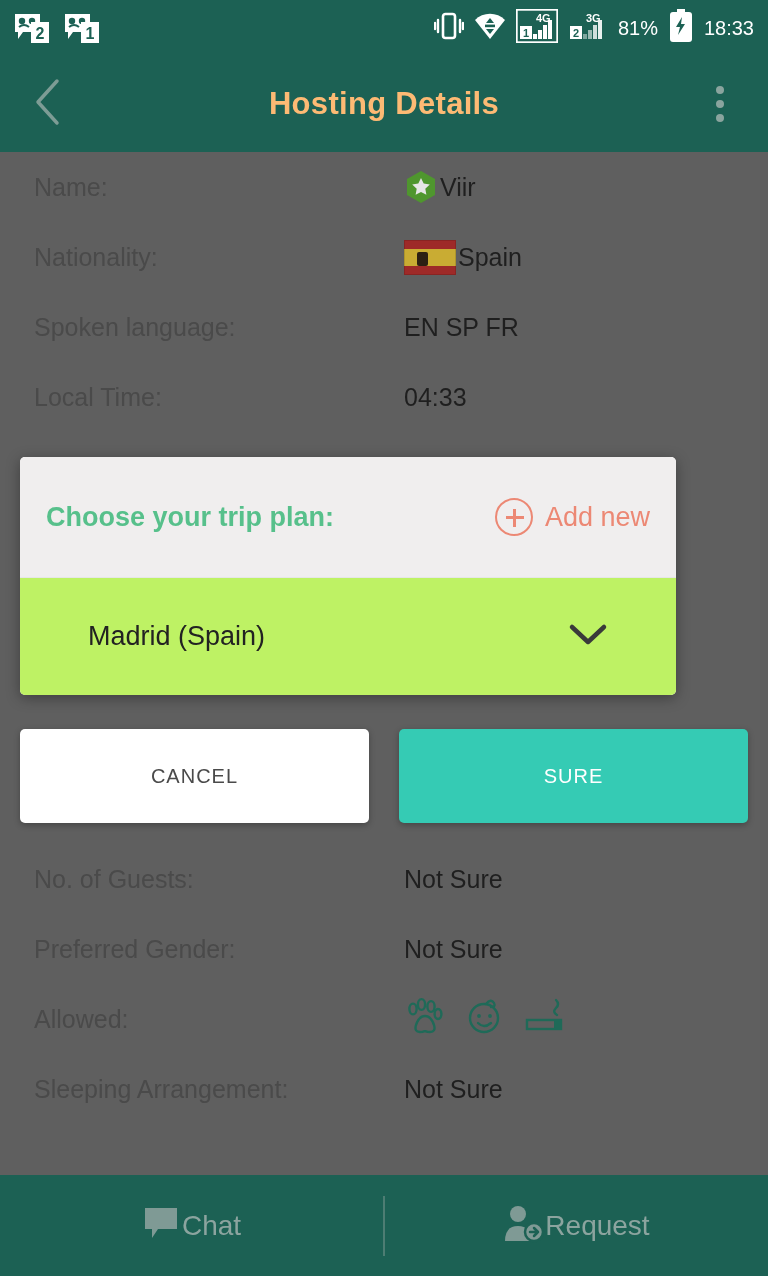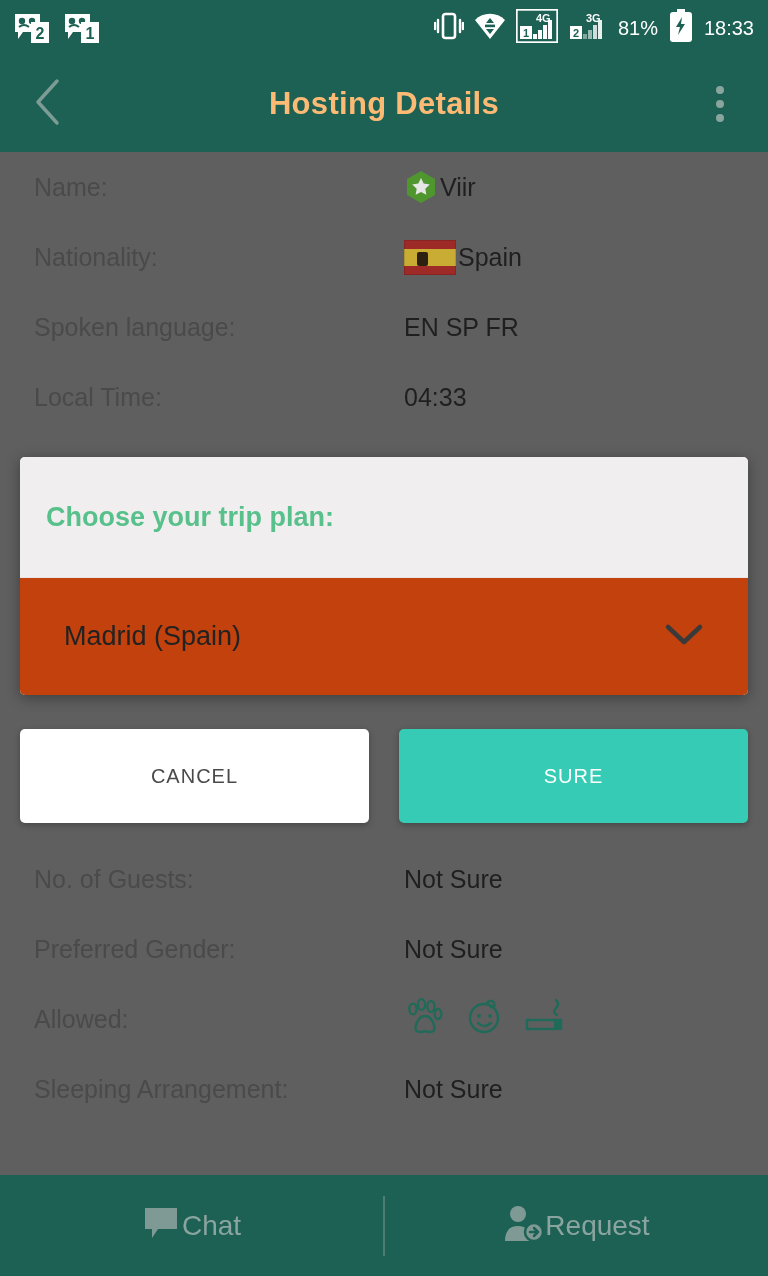--- a/index.html
+++ b/index.html
@@ -73,21 +73,21 @@
   .bottomnav {
     position: absolute; bottom: 0; left: 0; width: 768px; height: 101px;
     background: #1c6154; display: flex; align-items: center;
   }
   .bn-item { flex: 1; display: flex; align-items: center; justify-content: center; }
   .bn-label { color: #8ca49f; font-size: 28px; }
   .bn-divider { width: 2px; height: 60px; background: #4d7d73; }
 
   
   .dialog {
-    position: absolute; left: 20px; top: 457px; width: 728px;
+    position: absolute; left: 20px; top: 457px; width: 656px;
     border-radius: 5px; overflow: hidden;
     box-shadow: 0 3px 14px rgba(0,0,0,0.35);
     background: #ffffff;
   }
   .dlg-header {
     background: #f0eeee; height: 120px;
     display: flex; align-items: center; padding: 0 26px;
   }
   .dlg-title { color: #57c08b; font-size: 27px; font-weight: 700; }
   .dlg-addnew { margin-left: auto; display: flex; align-items: center; gap: 12px; }
@@ -95,22 +95,22 @@
     width: 38px; height: 38px; border: 2px solid #ec8874; border-radius: 50%;
     position: relative; flex: 0 0 auto;
   }
   .plus-circle::before, .plus-circle::after {
     content: ""; position: absolute; background: #ec8874;
   }
   .plus-circle::before { left: 9px; top: 16px; width: 18px; height: 3px; }
   .plus-circle::after { left: 16px; top: 9px; width: 3px; height: 18px; }
   .addnew-label { color: #ec8874; font-size: 27px; }
   .dlg-select {
-    background: #c2410c; height: 118px; display: flex; align-items: center;
-    padding: 0 44px; border-top: 1px solid #e6e6e6;
+    background: #bef264; height: 118px; display: flex; align-items: center;
+    padding: 0 68px; border-top: 1px solid #e6e6e6;
   }
   .select-value { color: #222; font-size: 27px; }
   .chev-down { margin-left: auto; }
 
   
   .dlg-actions {
     position: absolute; left: 20px; top: 729px; width: 728px; height: 94px;
     display: flex; gap: 30px;
   }
   .btn {
@@ -330,20 +330,24 @@
       <div class="row-label">Sleeping Arrangement:</div>
       <div class="row-value">
         <span>Not Sure</span>
       </div>
     </div>
   </div>
 
   <div class="dialog">
     <div class="dlg-header">
       <div class="dlg-title">Choose your trip plan:</div>
+      <div class="dlg-addnew">
+        <span class="plus-circle"></span>
+        <span class="addnew-label">Add new</span>
+      </div>
     </div>
     <div class="dlg-select">
       <span class="select-value">Madrid (Spain)</span>
       <span class="chev-down">
         <svg width="40" height="26" viewBox="0 0 40 26">
           <path d="M4 5 L20 20 L36 5" fill="none" stroke="#3a3a3a" stroke-width="4.5" stroke-linecap="round" stroke-linejoin="round"></path>
         </svg>
       </span>
     </div>
   </div>

